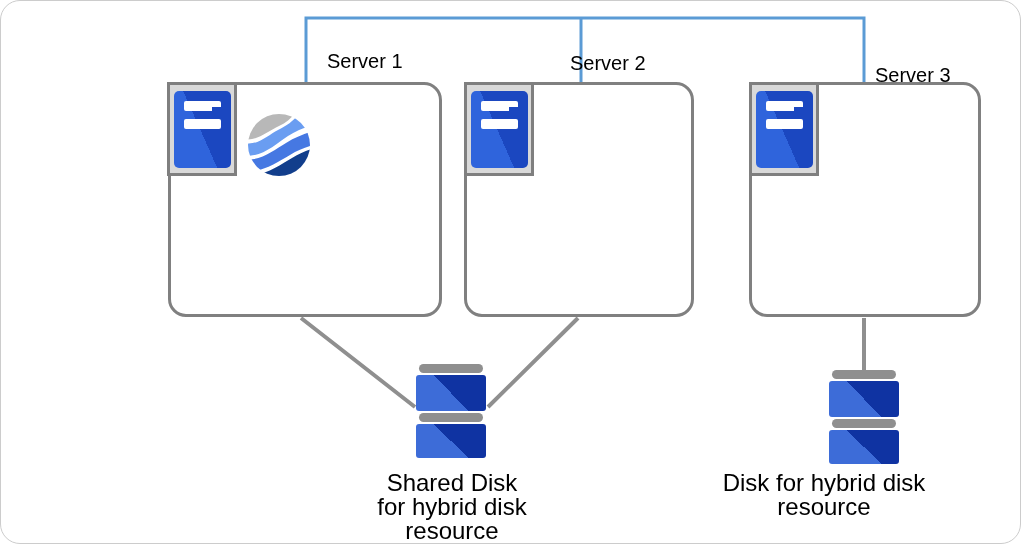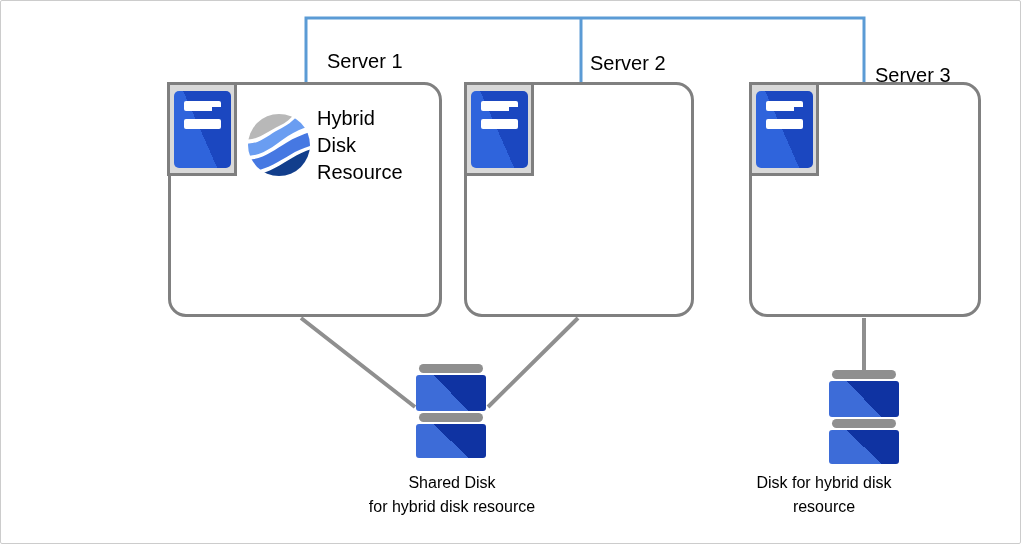--- a/index.html
+++ b/index.html
@@ -1,20 +1,20 @@
 <!DOCTYPE html>
 <html><head>
 <meta charset="utf-8">
 <style>
   html,body{margin:0;padding:0;background:#fff;}
   .canvas{
     position:relative;
     width:1019px;height:542px;
     border:1px solid #cccccc;
-    border-radius:2px;
+    border-radius:20px;
     background:#ffffff;
     font-family:"Liberation Sans", sans-serif;
     color:#000;
     overflow:hidden;
   }
   svg.lines{position:absolute;left:0;top:0;width:1019px;height:542px;pointer-events:none;}
   .line-blue{stroke:#5b9bd5;stroke-width:3;fill:none;}
   .line-gray{stroke:#8f8f8f;stroke-width:4;fill:none;}
 
   .server-box{
@@ -28,42 +28,42 @@
   .box2{left:463px;top:81px;width:230px;height:235px;}
   .box3{left:748px;top:81px;width:232px;height:235px;}
 
   .server-label{
     position:absolute;
     font-size:20px;
     line-height:20px;
     white-space:nowrap;
   }
   .slabel1{left:326px;top:50px;}
-  .slabel2{left:589px;top:52px;}
+  .slabel2{left:569px;top:52px;}
   .slabel3{left:874px;top:64px;}
 
   .server-icon{position:absolute;width:70px;height:94px;}
   .sicon1{left:166px;top:81px;}
   .sicon2{left:463px;top:81px;}
   .sicon3{left:748px;top:81px;}
 
   .hybrid-icon{position:absolute;left:247px;top:113px;width:62px;height:62px;}
   .resource-label{
     position:absolute;left:316px;top:104px;
     font-size:20px;line-height:27px;
     white-space:pre-line;
   }
 
   .disk-icon{position:absolute;width:70px;height:95px;}
   .disk-shared{left:415px;top:362px;}
   .disk-single{left:828px;top:368px;}
 
   .disk-label{
     position:absolute;top:470px;width:240px;
-    font-size:16px;line-height:24px;
+    font-size:24px;line-height:24px;
     text-align:center;white-space:pre-line;
   }
   .dlabel-shared{left:331px;}
   .dlabel-single{left:703px;}
 
   .defs-holder{position:absolute;width:0;height:0;}
 </style>
 </head>
 <body>
 
@@ -125,23 +125,20 @@
   </svg>
 
   <svg class="hybrid-icon" viewBox="0 0 62 62">
     <g clip-path="url(#hybrid-clip)">
       <path fill="#b8b8b8" d="M-4,-4 L48,-4 C46,2 40,8 31,12 C20,17 8,28 -4,25 Z"></path>
       <path fill="#6a9df1" d="M-4,29 C10,32 20,21 30,16 C38,12 46,7 50,0 L66,-4 L66,11 C56,13 48,17 40,22 C28,30 12,45 -4,41 Z"></path>
       <path fill="#4678e2" d="M-4,45 C12,48 26,36 38,29 C48,23 58,19 66,17 L66,31 C58,33 50,36 42,41 C30,48 12,60 -4,57 Z"></path>
       <path fill="#123e8c" d="M-4,61 C14,64 32,51 44,44 C52,39 60,36 66,34 L66,66 L-4,66 Z"></path>
     </g>
   </svg>
-  <div class="resource-label">Hybrid
-Disk
-Resource</div>
 
   <svg class="disk-icon disk-shared" viewBox="0 0 70 95">
     <rect x="3" y="1" width="64" height="9" rx="4.5" fill="#8f8f8f"></rect>
     <rect x="0" y="12" width="70" height="36" rx="3" fill="url(#disk-grad)"></rect>
     <rect x="3" y="50" width="64" height="9" rx="4.5" fill="#8f8f8f"></rect>
     <rect x="0" y="61" width="70" height="34" rx="3" fill="url(#disk-grad)"></rect>
   </svg>
   <div class="disk-label dlabel-shared">Shared Disk
 for hybrid disk resource</div>
 

